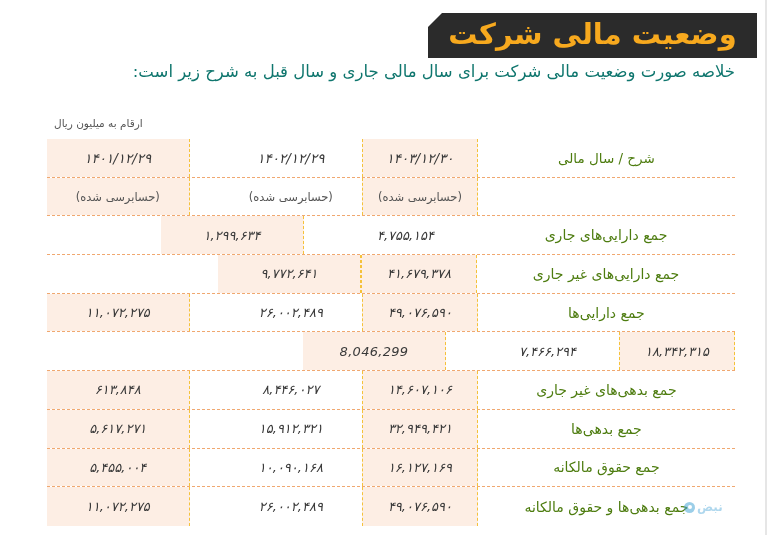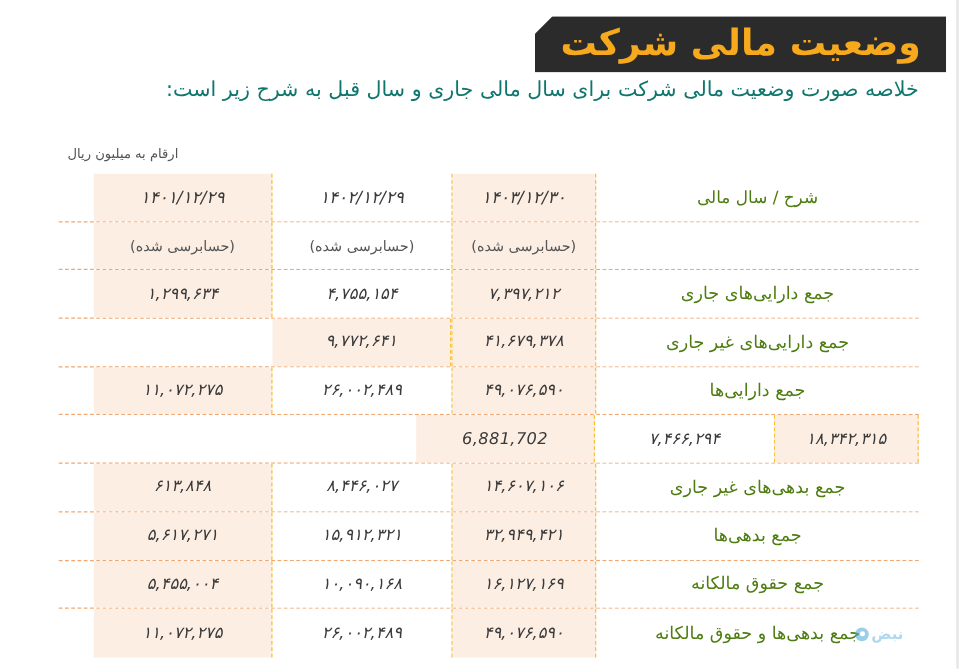--- a/index.html
+++ b/index.html
@@ -80,20 +80,21 @@
   }
   .c-y1403 {
     width: 116px;
     background: #fdeee4;
     border-right: 1.5px dashed #f5c23a;
     border-left: 1.5px dashed #f5c23a;
   }
   .c-y1402 {
     width: 143px;
     background: #ffffff;
+    margin-left: 30px;
   }
   .c-y1401 {
     width: 143px;
     background: #fdeee4;
     border-right: 1.5px dashed #f5c23a;
   }
   .row.header .cell { font-size: 13.5px; }
   .row.audit .cell.c-y1403,
   .row.audit .cell.c-y1402,
   .row.audit .cell.c-y1401 { font-size: 11.5px; color: #555555; }
@@ -140,39 +141,38 @@
     </div>
     <div class="row audit">
       <div class="cell c-label"></div>
       <div class="cell c-y1403">(حسابرسی شده)</div>
       <div class="cell c-y1402">(حسابرسی شده)</div>
       <div class="cell c-y1401">(حسابرسی شده)</div>
     </div>
 
     <div class="row">
       <div class="cell c-label">جمع دارایی‌های جاری</div>
-      <div class="cell c-y1403 num">۷,۳۹۷,۲۱۲</div>
       <div class="cell c-y1402 num">۴,۷۵۵,۱۵۴</div>
       <div class="cell c-y1401 num">۱,۲۹۹,۶۳۴</div>
     </div>
     <div class="row">
       <div class="cell c-label">جمع دارایی‌های غیر جاری</div>
       <div class="cell c-y1403 num">۴۱,۶۷۹,۳۷۸</div>
       <div class="cell c-y1401 num">۹,۷۷۲,۶۴۱</div>
     </div>
     <div class="row">
       <div class="cell c-label">جمع دارایی‌ها</div>
       <div class="cell c-y1403 num">۴۹,۰۷۶,۵۹۰</div>
       <div class="cell c-y1402 num">۲۶,۰۰۲,۴۸۹</div>
       <div class="cell c-y1401 num">۱۱,۰۷۲,۲۷۵</div>
     </div>
     <div class="row">
       <div class="cell c-y1403 num">۱۸,۳۴۲,۳۱۵</div>
       <div class="cell c-y1402 num">۷,۴۶۶,۲۹۴</div>
-      <div class="cell c-y1401 num">6,881,702</div>
+      <div class="cell c-y1401 num">8,046,299</div>
     </div>
     <div class="row">
       <div class="cell c-label">جمع بدهی‌های غیر جاری</div>
       <div class="cell c-y1403 num">۱۴,۶۰۷,۱۰۶</div>
       <div class="cell c-y1402 num">۸,۴۴۶,۰۲۷</div>
       <div class="cell c-y1401 num">۶۱۳,۸۴۸</div>
     </div>
     <div class="row">
       <div class="cell c-label">جمع بدهی‌ها</div>
       <div class="cell c-y1403 num">۳۲,۹۴۹,۴۲۱</div>

